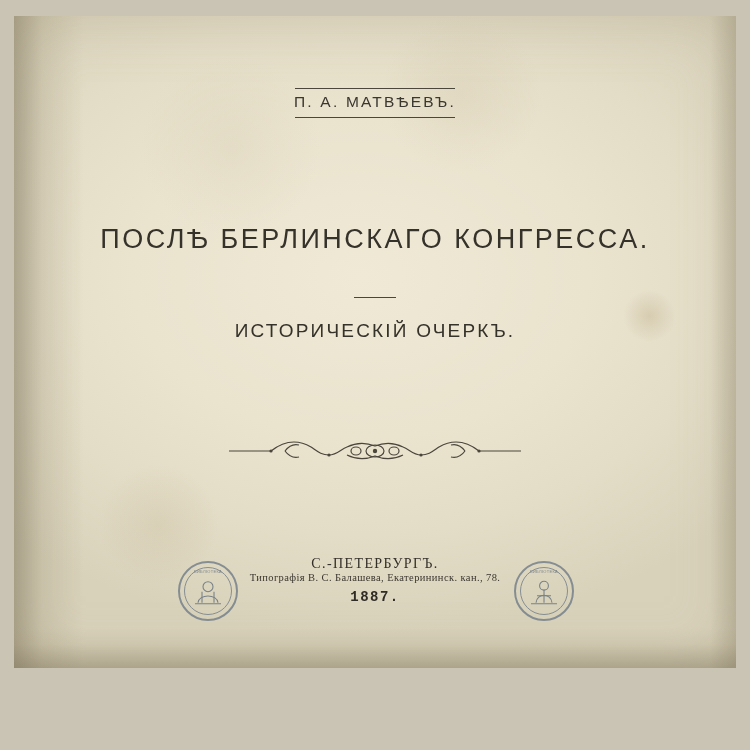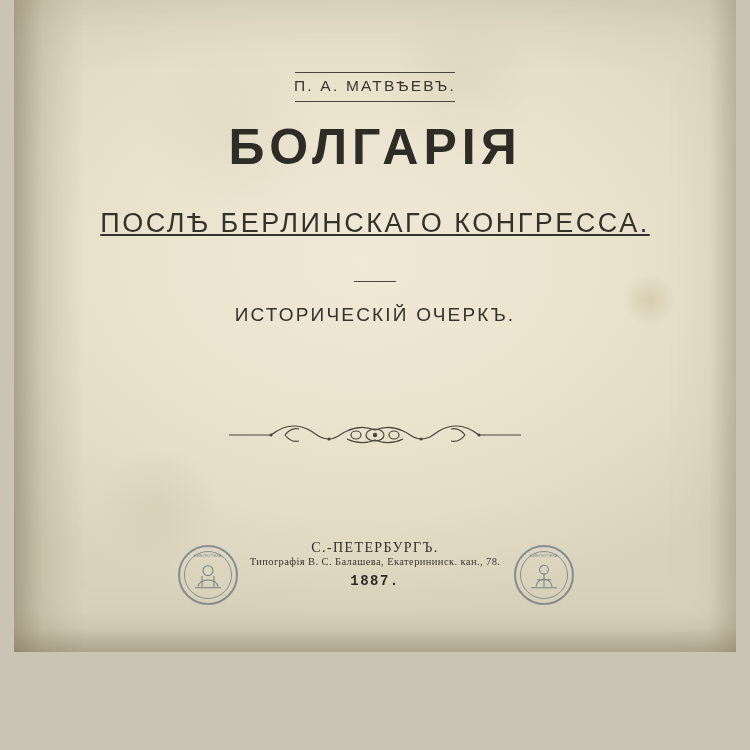--- a/index.html
+++ b/index.html
@@ -19,21 +19,21 @@
     width: 750px;
     height: 750px;
     background: #c9c4b4;
     overflow: hidden;
   }
 
   
   #sheet {
     position: absolute;
     left: 14px;
-    top: 0px;
+    top: 16px;
     width: 722px;
     height: 652px;
     background:
       radial-gradient(ellipse 70% 55% at 48% 40%, #efe9d6 0%, #eae3ce 45%, #e3dcc6 72%, #d9d2bb 100%);
     box-shadow: inset 0 0 60px rgba(160,150,120,0.35);
   }
 
   
   #sheet::before {
     content: "";
@@ -120,21 +120,20 @@
   }
 
   .subtitle {
     position: absolute;
     top: 208px;
     left: 0; right: 0;
     font-size: 27px;
     letter-spacing: 2.5px;
     font-family: "Liberation Sans", sans-serif;
     color: #35322b;
-    text-decoration: underline;
   }
 
   .shortrule {
     position: absolute;
     top: 268px;
     left: 0; right: 0;
   }
   .shortrule i {
     display: inline-block;
     width: 42px;
@@ -238,21 +237,20 @@
   <div id="sheet">
 
     <div class="content">
 
       <div class="author center">
         <div class="rule top"></div>
         <span>П. А. МАТВѢЕВЪ.</span>
         <div class="rule"></div>
       </div>
 
-      <div class="title center">БОЛГАРІЯ</div>
 
       <div class="subtitle center">ПОСЛѢ БЕРЛИНСКАГО КОНГРЕССА.</div>
 
       <div class="shortrule center"><i></i></div>
 
       <div class="genre center">ИСТОРИЧЕСКІЙ ОЧЕРКЪ.</div>
 
       <div class="ornament">
         <svg width="300" height="34" viewBox="0 0 300 34" aria-hidden="true">
           <g fill="none" stroke="#4a463c" stroke-width="1.2">

